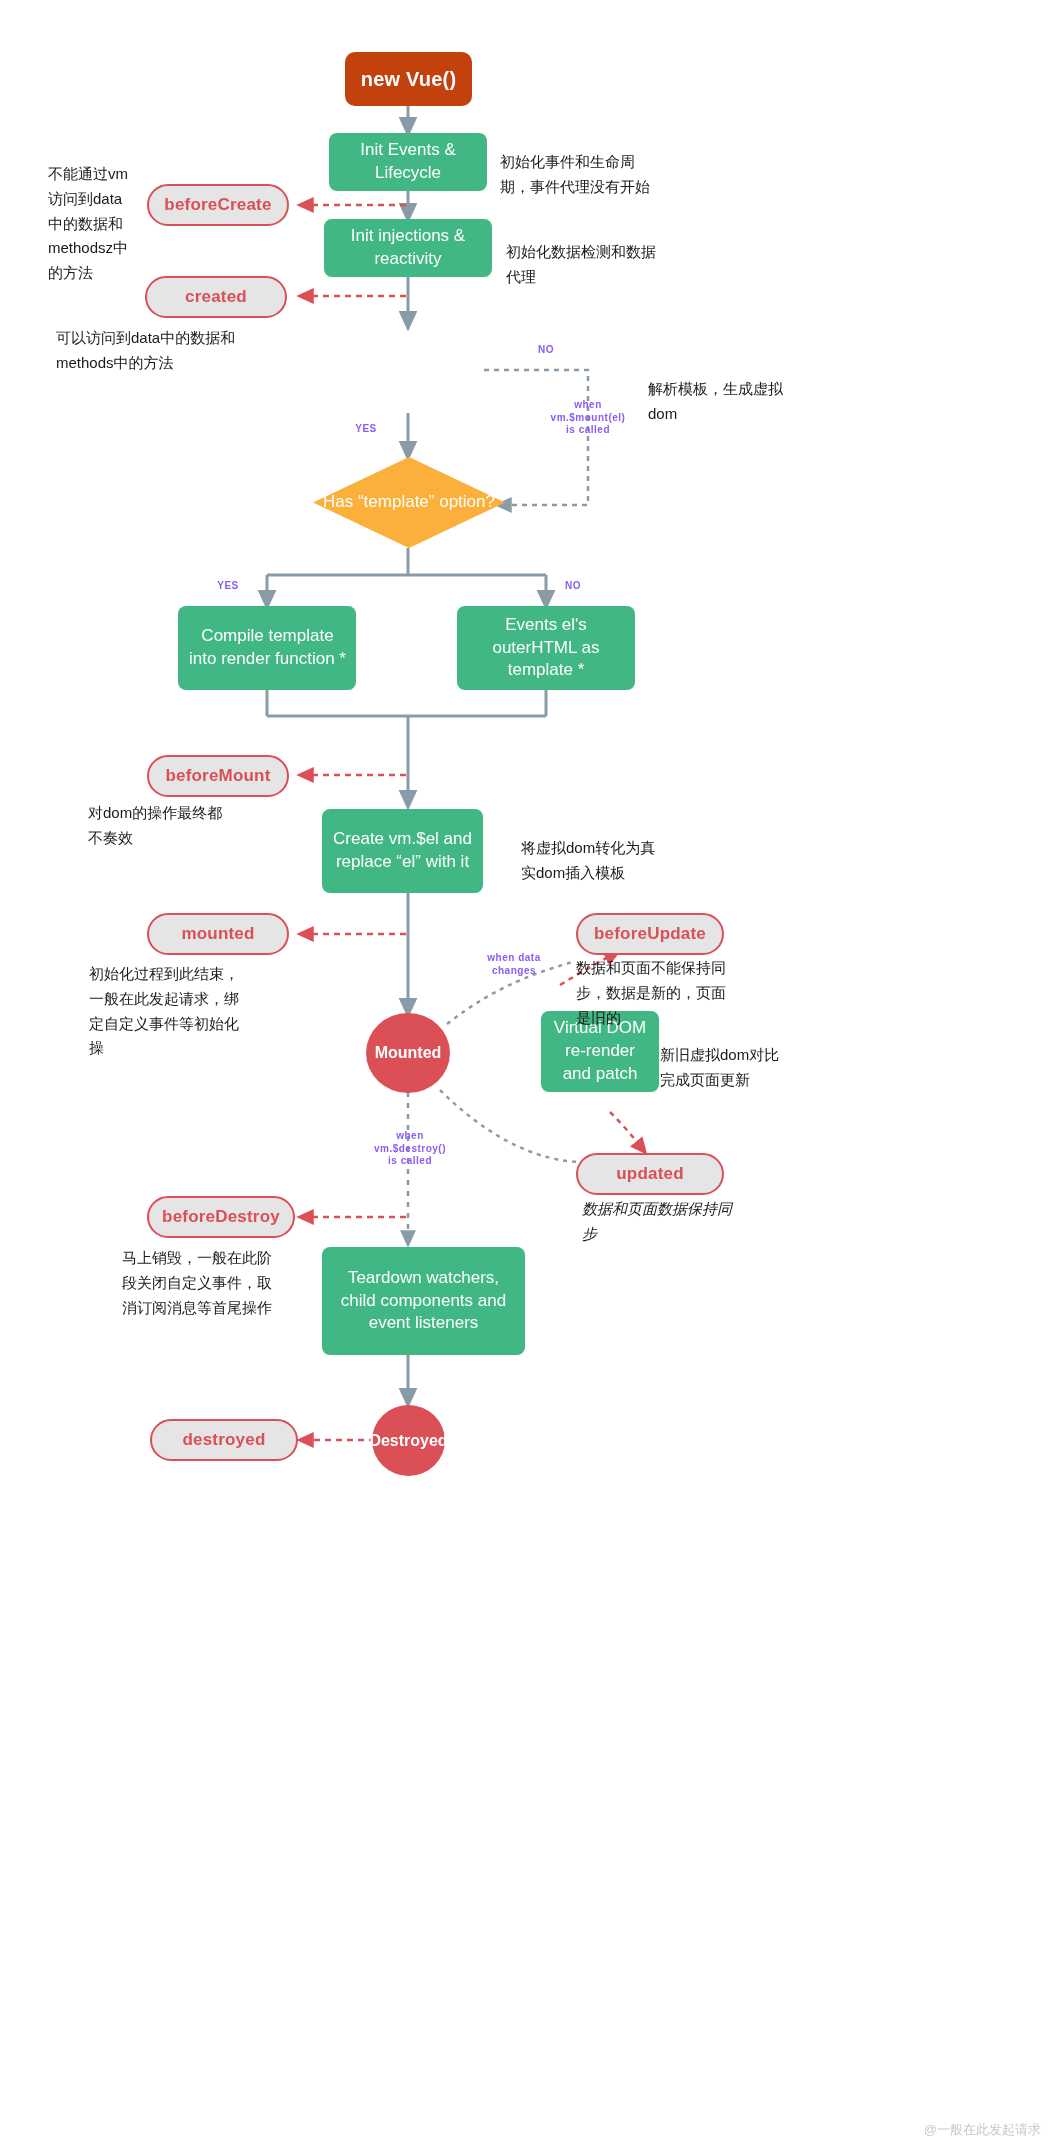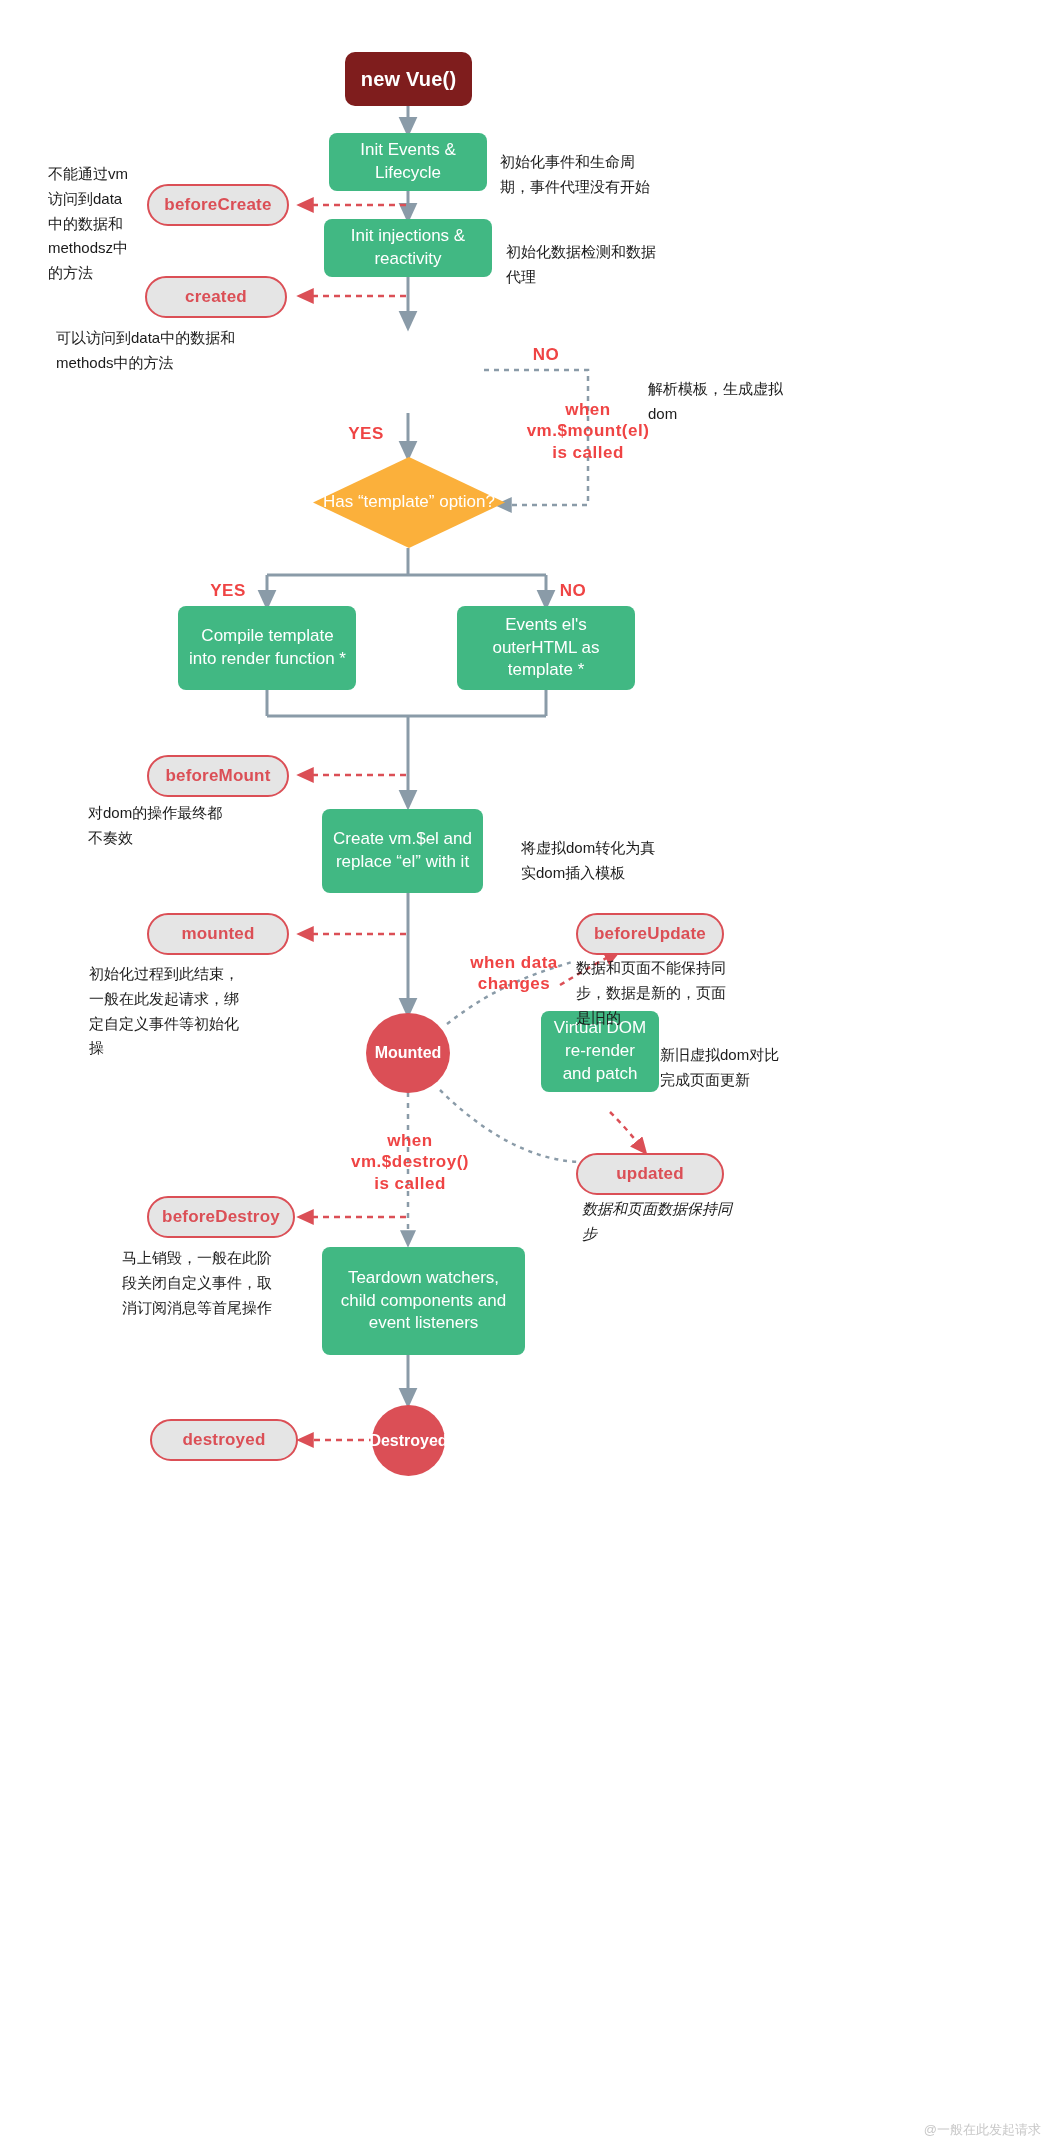--- a/index.html
+++ b/index.html
@@ -29,21 +29,21 @@
     position: absolute;
     box-sizing: border-box;
     display: flex;
     align-items: center;
     justify-content: center;
     text-align: center;
   }
 
   
   .start-node {
-    background: #7f1d1d;
+    background: #c2410c;
     color: #ffffff;
     border-radius: 10px;
     font-weight: bold;
     font-size: 20px;
     letter-spacing: 0.2px;
     text-align: right;
   }
 
   
   .green-node {
@@ -98,23 +98,23 @@
     color: #db4f56;
     border-radius: 22px;
     font-weight: bold;
     font-size: 17px;
     letter-spacing: 0.2px;
   }
 
   
   .edge-label {
     position: absolute;
-    color: #ef4444;
+    color: #8b5cf6;
     font-weight: bold;
-    font-size: 17px;
+    font-size: 10px;
     letter-spacing: 0.5px;
     text-align: center;
     line-height: 1.25;
     white-space: pre-line;
   }
 
   
   .annotation {
     position: absolute;
     color: #1a1a1a;

